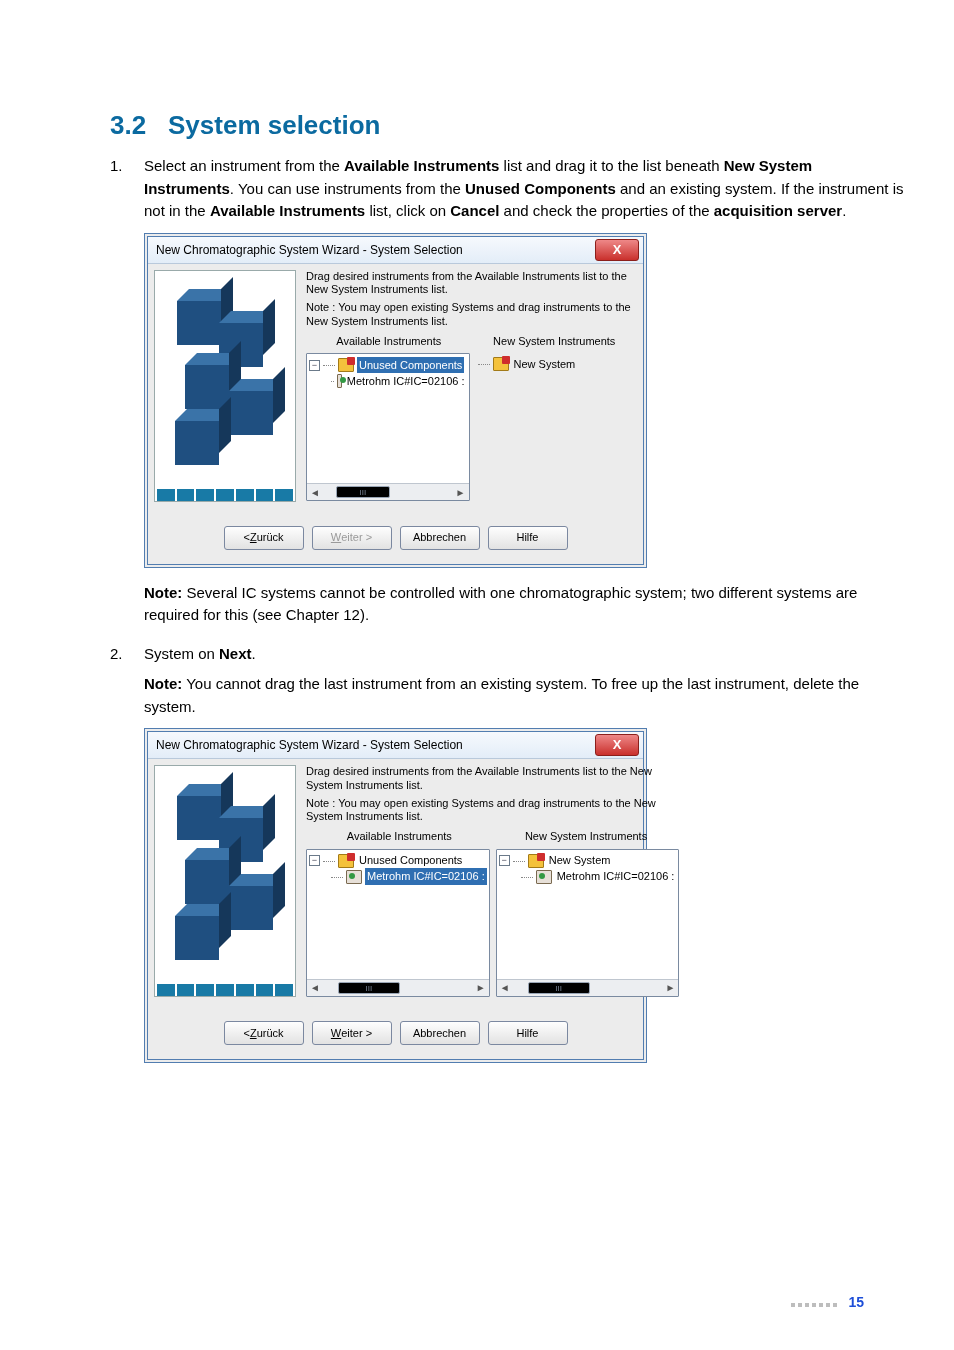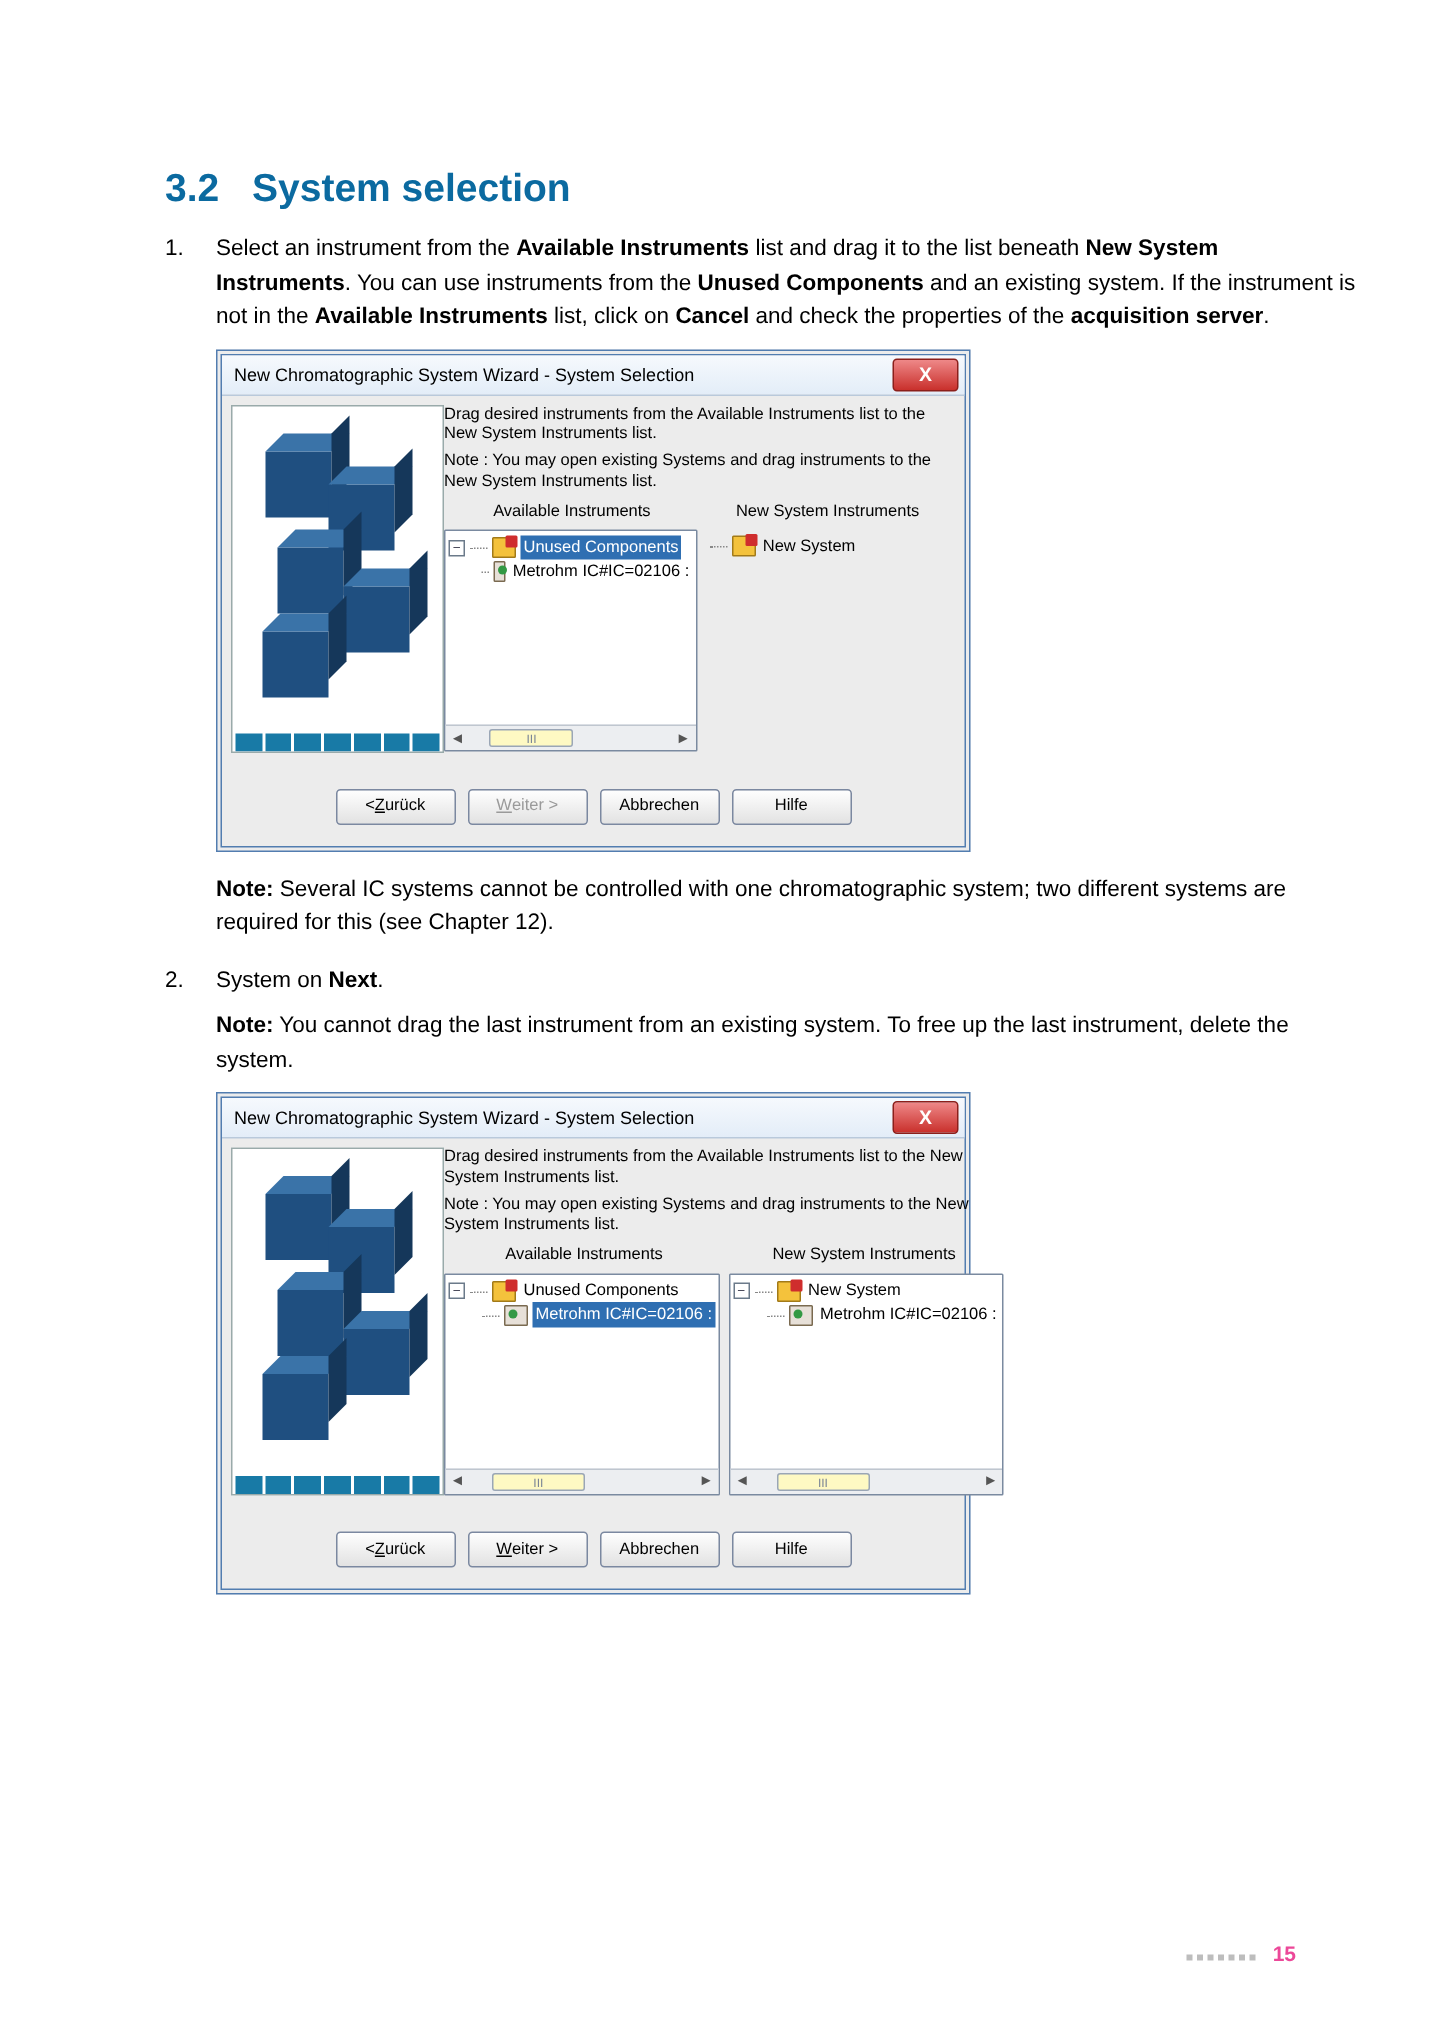--- a/index.html
+++ b/index.html
@@ -87,20 +87,21 @@
   font-weight: 700;
   font-size: 13px;
 }
 .dlg-body {
   display: flex;
   flex-direction: column;
 }
 .dlg-mid {
   display: flex;
   padding: 6px;
+  gap: 10px;
 }
 .wizard-art {
   width: 140px;
   height: 230px;
   background: #fff;
   flex: 0 0 140px;
   border: 1px solid #9aa;
   position: relative;
   overflow: hidden;
 }
@@ -254,21 +255,21 @@
 .tree .scroll .track {
   flex: 1;
   position: relative;
   height: 100%;
 }
 .tree .scroll .thumb {
   position: absolute;
   left: 10%;
   width: 40%;
   top: 2px; bottom: 2px;
-  background: #fef9c3;
+  background: #000000;
   border: 1px solid #9aa6b6;
   border-radius: 2px;
 }
 .dlg-btnbar {
   display: flex;
   justify-content: center;
   gap: 8px;
   padding: 18px 0 14px 0;
 }
 .dlg-btn {
@@ -286,21 +287,21 @@
 
 .page-footer {
   position: absolute;
   right: 90px;
   bottom: 40px;
   display: flex;
   align-items: center;
   gap: 8px;
   font-size: 14px;
   font-weight: 700;
-  color: #ec4899;
+  color: #1d4ed8;
 }
 .page-footer .dots span {
   display: inline-block;
   width: 4px; height: 4px;
   background: #bdbdbd;
   margin-right: 3px;
 }
 </style>
 </head>
 <body>

